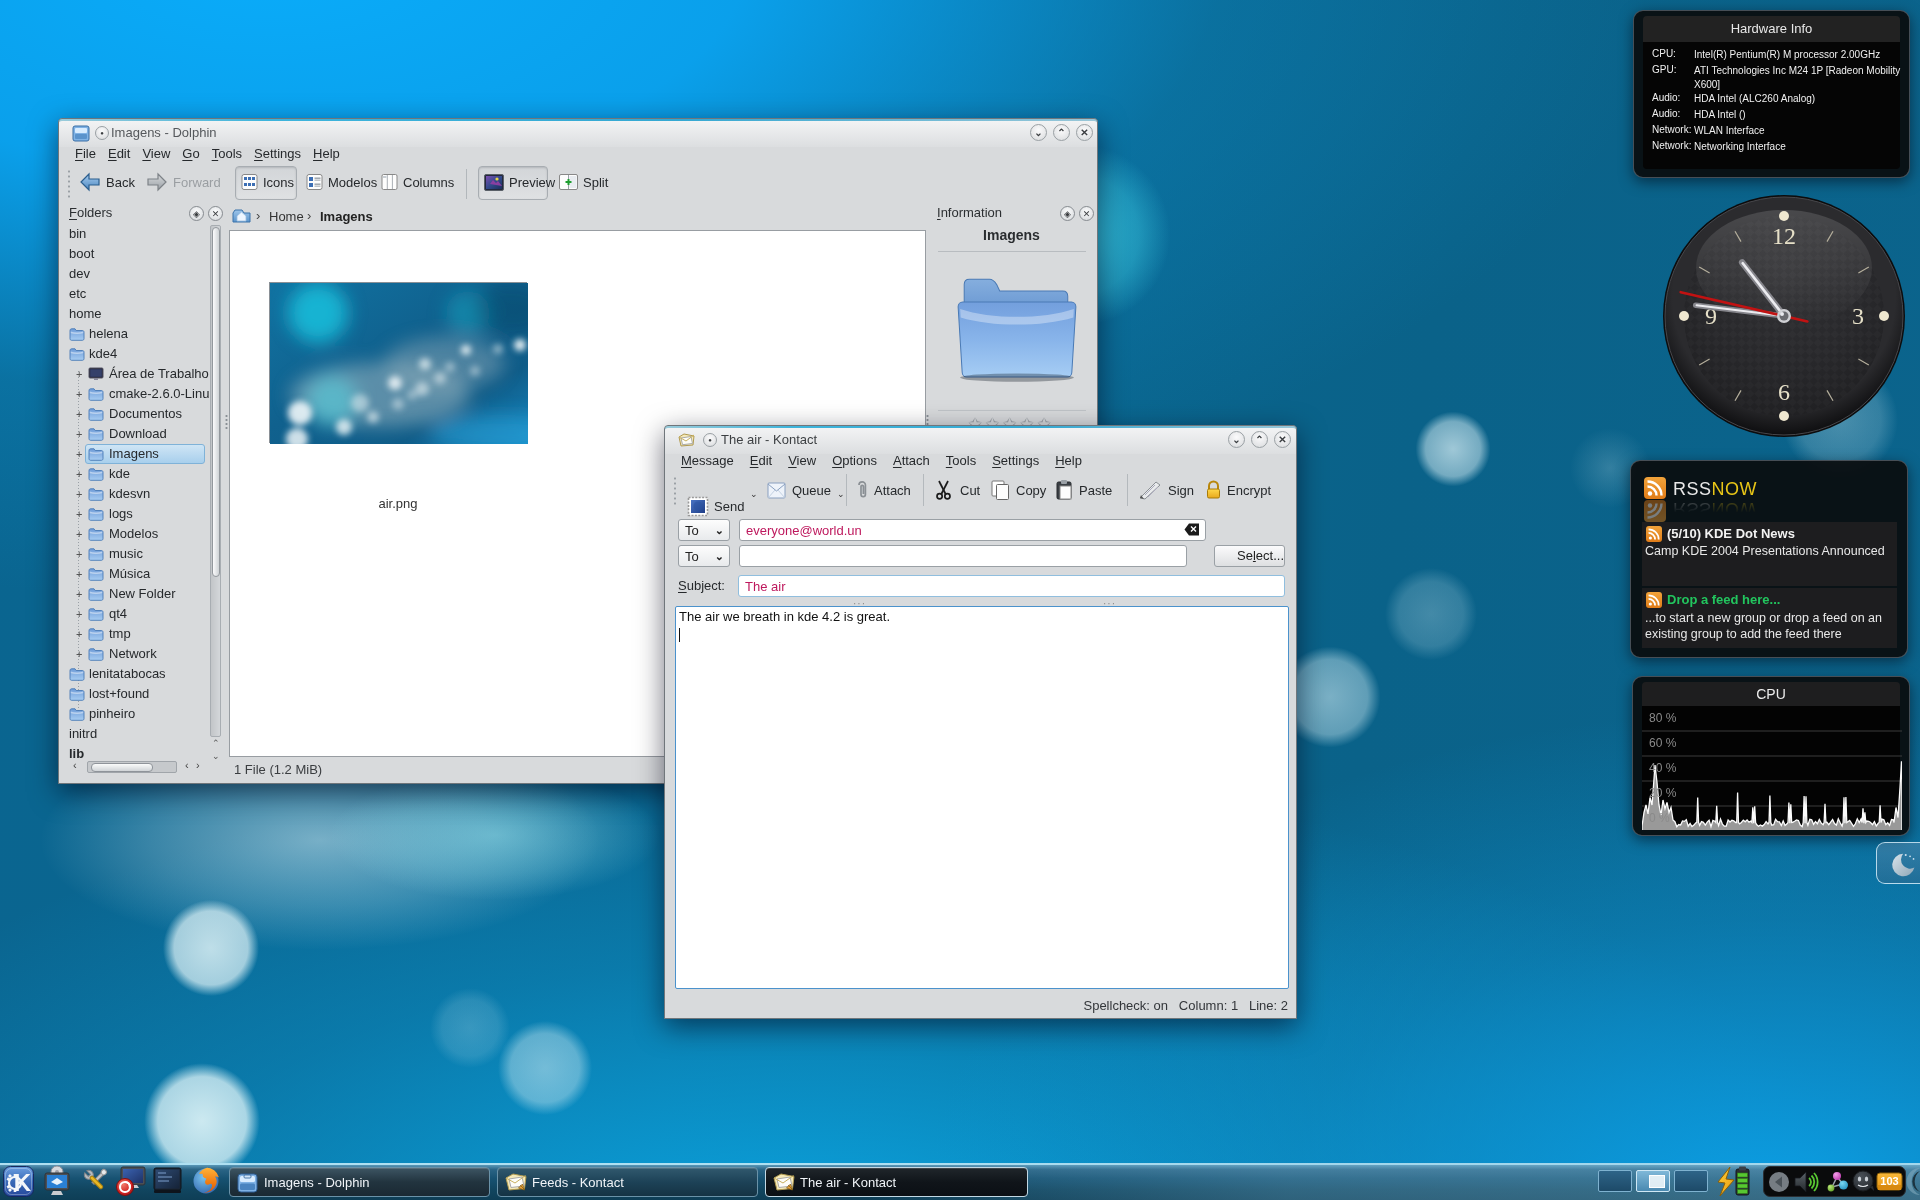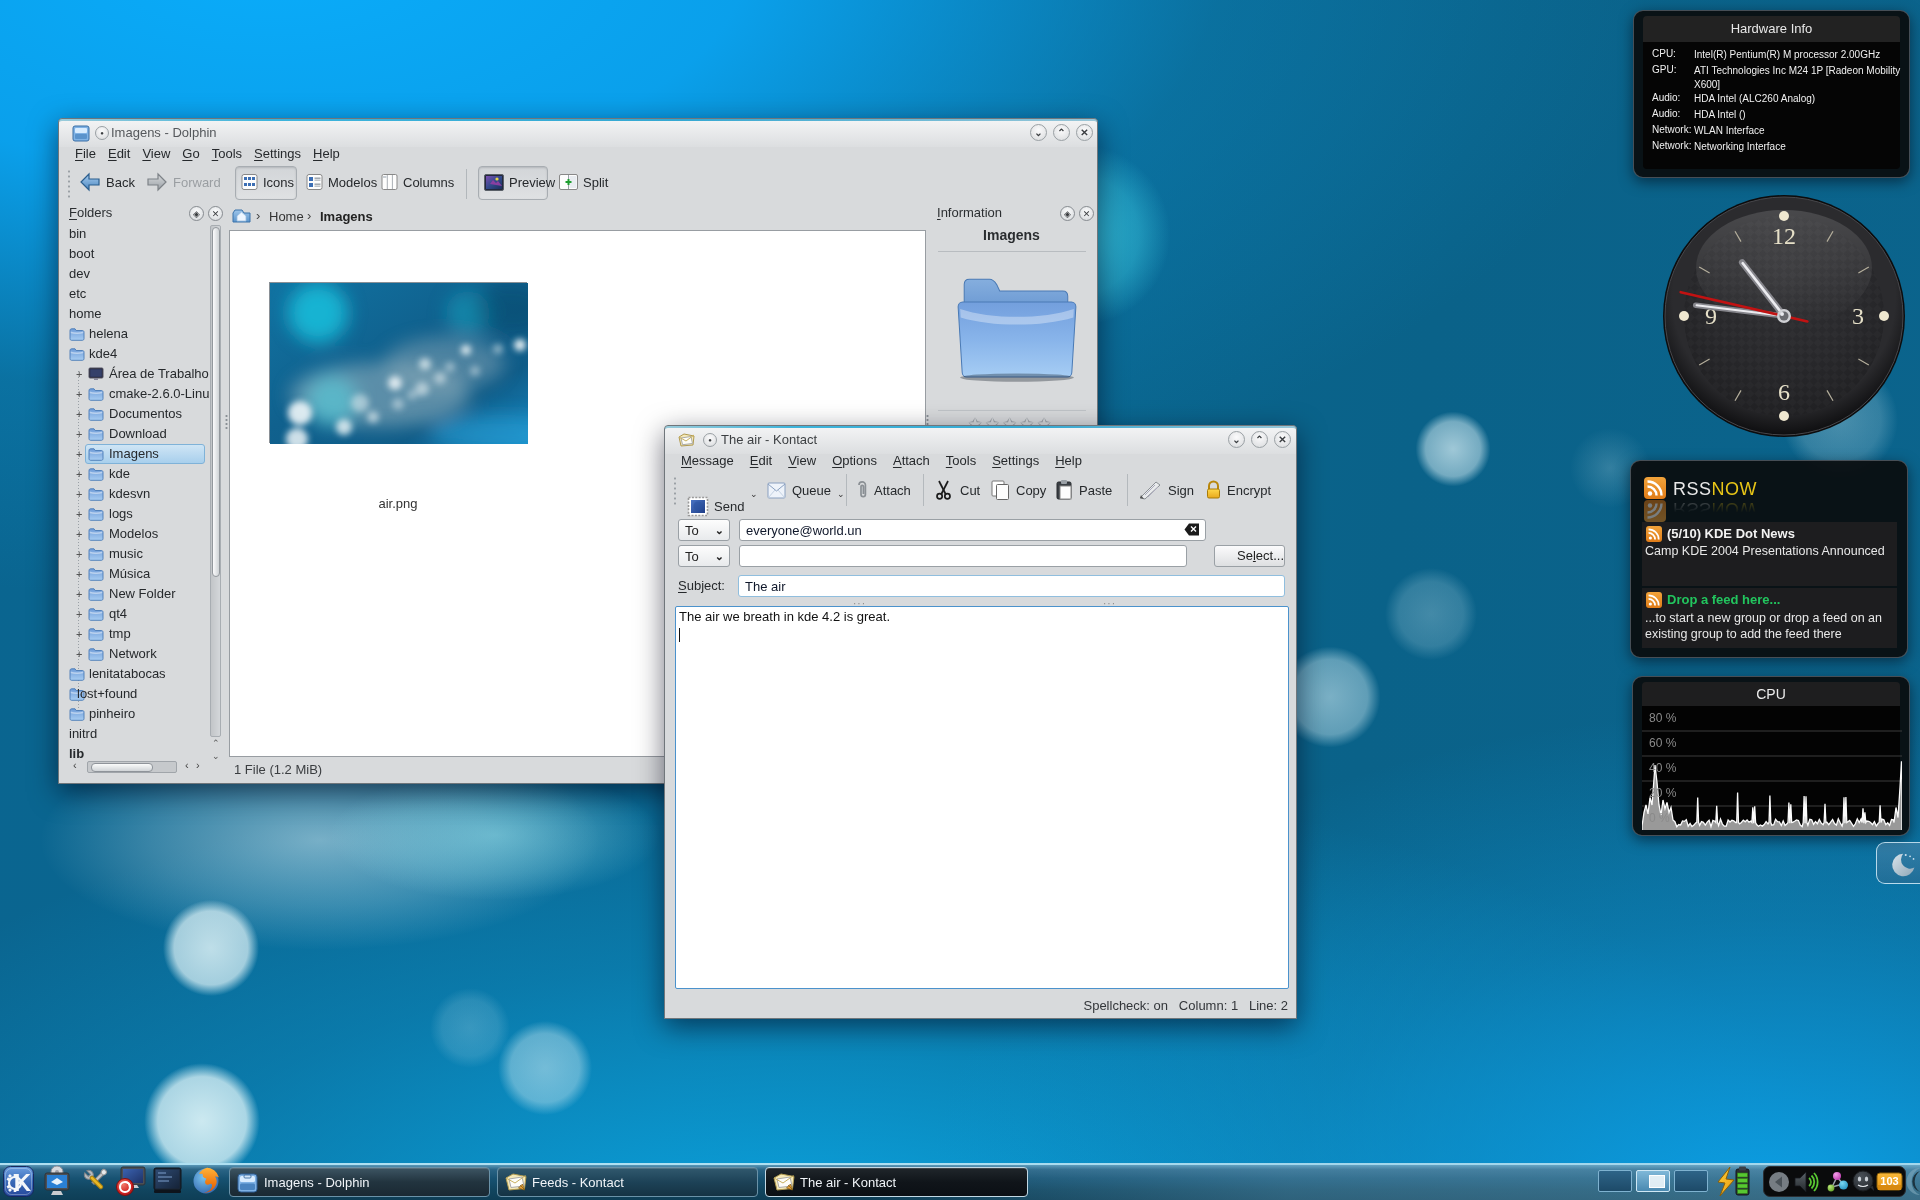--- a/index.html
+++ b/index.html
@@ -35,21 +35,21 @@
   background:radial-gradient(circle at 50% 35%, #fafbfc, #d4d7da); color:#3a3d40; font-size:9px;
   line-height:14px; text-align:center; }
 .trow { position:absolute; left:0; height:20px; overflow:hidden; font-size:13px; color:#26292c; display:flex; align-items:center; }
 .plus { position:absolute; font-size:11px; color:#555; }
 .fold16 { width:16px; height:14px; position:absolute; }
 .combo { position:absolute; width:52px; height:22px; background:linear-gradient(#fdfdfd,#e8eaec);
   border:1px solid #9aa0a5; border-radius:3px; font-size:13px; color:#222; }
 .combo span { position:absolute; left:6px; top:3px; }
 .combo i { position:absolute; right:5px; top:4px; font-style:normal; font-size:11px; font-weight:bold; color:#222; }
 .field { position:absolute; height:22px; background:#fff; border:1px solid #9aa0a5; border-radius:3px;
-  font-size:13px; color:#0f172a; }
+  font-size:13px; color:#be185d; }
 .field span { position:absolute; left:6px; top:3px; }
 .btn { position:absolute; height:22px; background:linear-gradient(#fbfbfc,#dddfe1);
   border:1px solid #9aa0a5; border-radius:3px; font-size:13px; color:#222; text-align:right; line-height:20px; }
 
 
 #kontact { left:664px; top:425px; width:633px; height:594px; }
 
 .pwidget { position:absolute; background:rgba(10,11,12,.92); border-radius:10px;
   border:1px solid rgba(120,130,140,.55); box-shadow:0 4px 14px rgba(0,0,10,.5); }
 .hwrow { position:absolute; left:18px; right:14px; font-size:11px; color:#f0f0f0; }
@@ -367,21 +367,21 @@
             <path d="M1 3.5 c0-1 .7-1.7 1.6-1.7 h3.4 l1.2 1.7 h6.2 c.9 0 1.6.7 1.6 1.6 v6.6 c0 .9-.7 1.6-1.6 1.6 h-10.8 c-.9 0-1.6-.7-1.6-1.6 z" fill="url(#gf16)" stroke="#4a7ab5" stroke-width=".9"></path>
             <path d="M1.6 4.6 c4 1.2 9 1.2 12.8 0 l-.2 1.6 c-3.8 1.1-8.6 1.1-12.4 0 z" fill="rgba(255,255,255,.45)"></path>
           </svg>
           <span style="position:absolute; left:24px; top:2px; white-space:nowrap;">lenitatabocas</span>
         </div>
       <div class="trow" style="top:481px; width:145px;">
           <svg class="fold16" style="left:4px; top:3px;" viewBox="0 0 16 14">
             <path d="M1 3.5 c0-1 .7-1.7 1.6-1.7 h3.4 l1.2 1.7 h6.2 c.9 0 1.6.7 1.6 1.6 v6.6 c0 .9-.7 1.6-1.6 1.6 h-10.8 c-.9 0-1.6-.7-1.6-1.6 z" fill="url(#gf16)" stroke="#4a7ab5" stroke-width=".9"></path>
             <path d="M1.6 4.6 c4 1.2 9 1.2 12.8 0 l-.2 1.6 c-3.8 1.1-8.6 1.1-12.4 0 z" fill="rgba(255,255,255,.45)"></path>
           </svg>
-          <span style="position:absolute; left:12px; top:2px; white-space:nowrap;">lost+found</span>
+          <span style="position:absolute; left:24px; top:2px; white-space:nowrap;">lost+found</span>
         </div>
       <div class="trow" style="top:501px; width:145px;">
           <svg class="fold16" style="left:4px; top:3px;" viewBox="0 0 16 14">
             <path d="M1 3.5 c0-1 .7-1.7 1.6-1.7 h3.4 l1.2 1.7 h6.2 c.9 0 1.6.7 1.6 1.6 v6.6 c0 .9-.7 1.6-1.6 1.6 h-10.8 c-.9 0-1.6-.7-1.6-1.6 z" fill="url(#gf16)" stroke="#4a7ab5" stroke-width=".9"></path>
             <path d="M1.6 4.6 c4 1.2 9 1.2 12.8 0 l-.2 1.6 c-3.8 1.1-8.6 1.1-12.4 0 z" fill="rgba(255,255,255,.45)"></path>
           </svg>
           <span style="position:absolute; left:24px; top:2px; white-space:nowrap;">pinheiro</span>
         </div>
       <div class="trow" style="top:521px; width:145px;">
           <span style="position:absolute; left:4px; top:2px; white-space:nowrap;">initrd</span>

